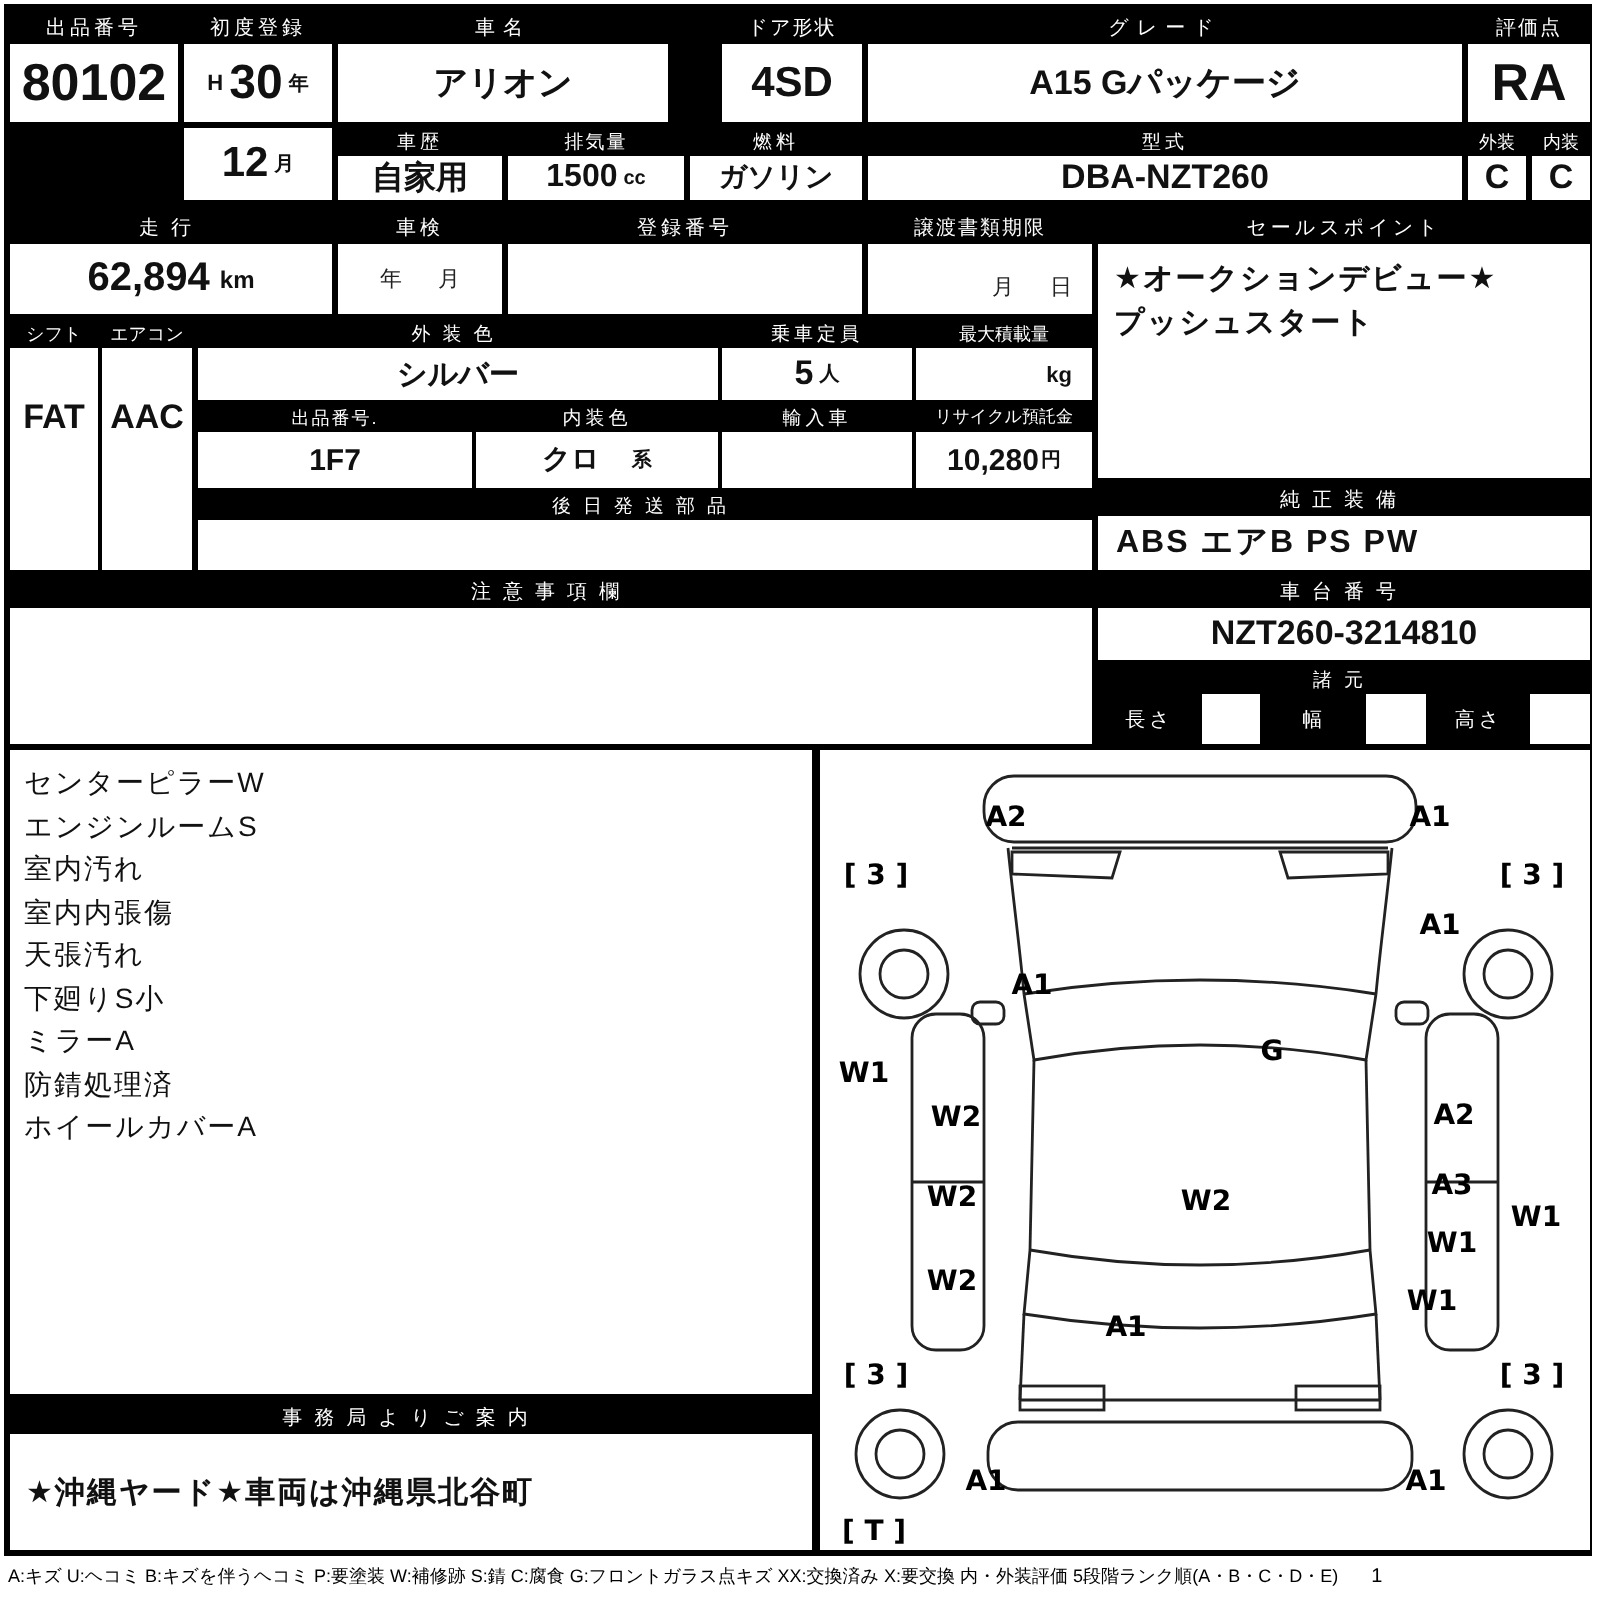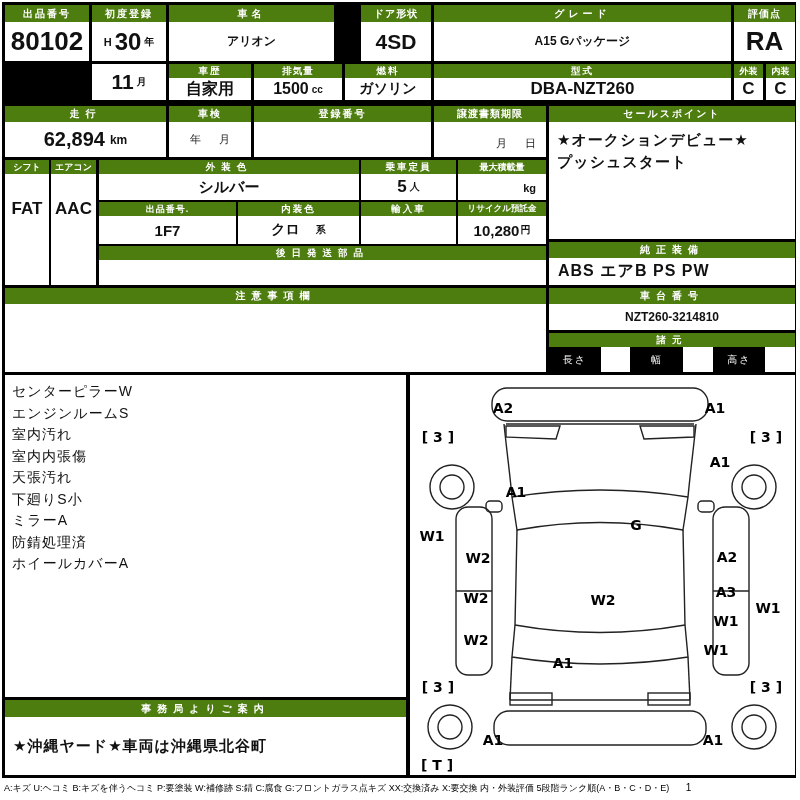--- a/index.html
+++ b/index.html
@@ -1,28 +1,28 @@
 <!DOCTYPE html>
 <html><head>
 <meta charset="utf-8">
 <style>
   html,body{margin:0;padding:0}
   body{width:800px;height:800px;position:relative;background:#fff;
        font-family:"Liberation Sans","DejaVu Sans",sans-serif;color:#111}
   .sheet-bg{position:absolute;left:2px;top:2px;width:794px;height:776px;background:#000}
   .cell{position:absolute;background:#fff;display:flex;flex-direction:column;overflow:hidden}
-  .hdr{background:#4d7c0f;color:#fff;height:17px;min-height:17px;display:flex;align-items:center;
-       justify-content:center;font-size:10px;letter-spacing:4px;font-weight:bold;white-space:nowrap}
+  .hdr{background:#000000;color:#fff;height:17px;min-height:17px;display:flex;align-items:center;
+       justify-content:center;font-size:10px;letter-spacing:4px;font-weight:normal;white-space:nowrap}
   .h14{height:14px;min-height:14px;font-size:9.5px}
   .h16{height:16px;min-height:16px}
   .ls0{letter-spacing:0}.ls1{letter-spacing:1px}.ls2{letter-spacing:2px}.ls6{letter-spacing:6px}
   .fs9{font-size:9px}.fs85{font-size:8.5px}
   .val{flex:1;display:flex;align-items:center;justify-content:center;font-weight:bold;white-space:nowrap}
   .v26{font-size:26px}.v24{font-size:24px}.v21{font-size:21px}.v20{font-size:20px}
-  .v19{font-size:12px}.v17{font-size:17px}.v16{font-size:16px}.v15{font-size:15px}.v14{font-size:14px}
+  .v19{font-size:17px}.v17{font-size:17px}.v16{font-size:16px}.v15{font-size:15px}.v14{font-size:14px}
   .unit{font-size:10px;font-weight:bold;margin-left:3px}
   .unit12{font-size:12px;font-weight:bold;margin-left:5px}
   .pre{font-size:11px;font-weight:bold;margin-right:3px}
   .small-pair{font-size:11px;color:#222;font-weight:normal;display:flex;gap:18px}
   .right-low{justify-content:flex-end;align-items:flex-end;padding:0 10px 6px 0}
   .left-top{align-items:flex-start;justify-content:flex-start;padding:7px 0 0 8px;flex-direction:column}
   .sales-line{font-size:15px;font-weight:bold;line-height:22px;letter-spacing:1px}
   .notes-body{flex:1;padding:6px 4px 0 7px;text-align:left}
   .note-line{font-size:14px;font-weight:normal;line-height:21.5px;letter-spacing:1px}
   .office-val{justify-content:flex-start;padding-left:8px;font-size:15px;letter-spacing:1px}
@@ -52,21 +52,21 @@
   <div class="hdr ls2">初度登録</div>
   <div class="val">
     <span class="pre">H</span>
     <span class="v24">30</span>
     <span class="unit">年</span>
   </div>
 </div>
 
 <div class="cell" style="left:92px;top:64px;width:74px;height:36px">
   <div class="val">
-    <span class="v21">11</span>
+    <span class="v21">12</span>
     <span class="unit">月</span>
   </div>
 </div>
 
 <div class="cell" style="left:169px;top:5px;width:165px;height:56px">
   <div class="hdr">車名</div>
   <div class="val v19">アリオン</div>
 </div>
 
 <div class="cell" style="left:361px;top:5px;width:70px;height:56px">

